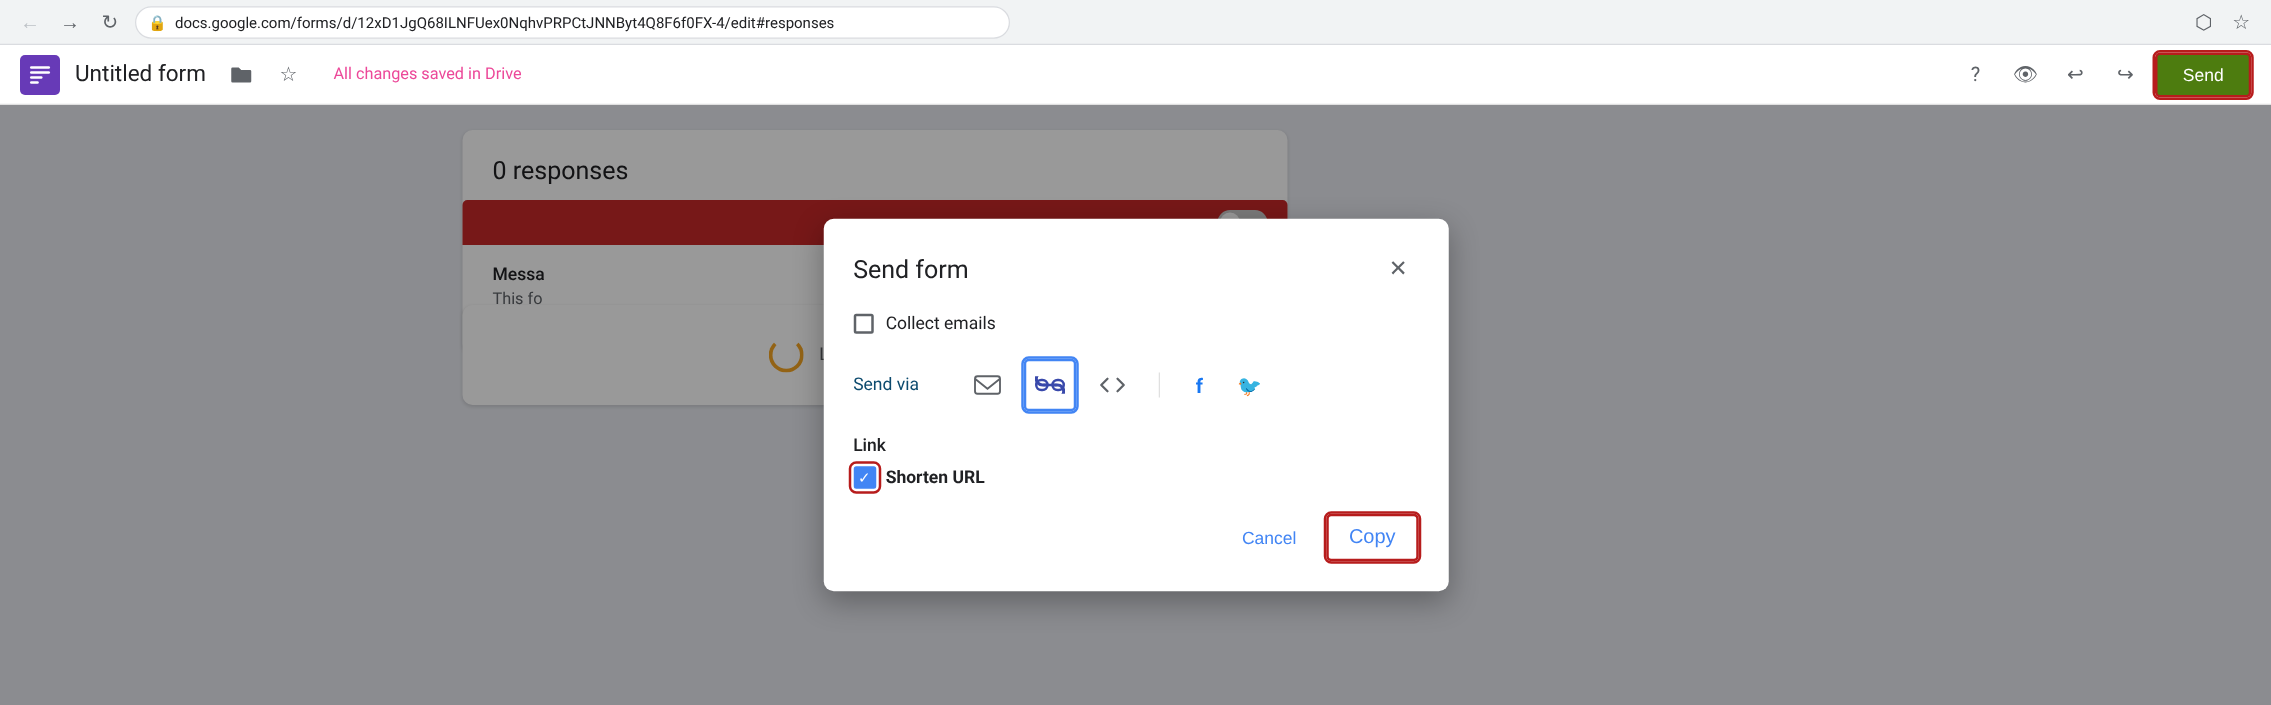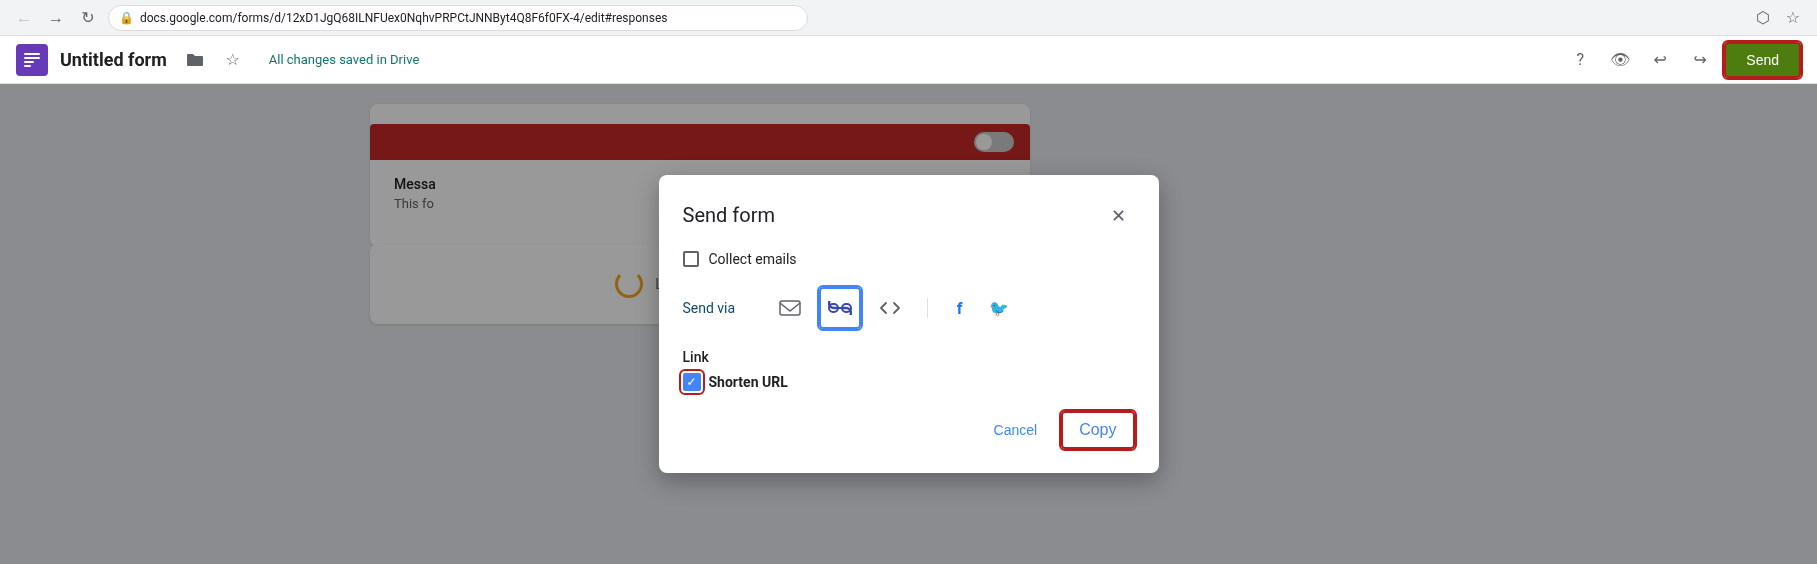--- a/index.html
+++ b/index.html
@@ -53,24 +53,24 @@
       border-bottom: 1px solid #e0e0e0;
     }
     .app-icon {
       width: 32px; height: 32px;
       background: #673ab7;
       border-radius: 4px;
       display: flex; align-items:center; justify-content:center;
       color: white;
       font-size: 18px;
     }
-    .app-title { font-size: 18px; color: #202124; font-weight: 700; }
+    .app-title { font-size: 18px; color: #202124; font-weight: 400; }
     .app-header-icons { display:flex; gap:6px; color:#5f6368; align-items:center; }
     .header-icon-btn { width:32px; height:32px; display:flex; align-items:center; justify-content:center; border-radius:50%; cursor:pointer; font-size:16px; color:#5f6368; }
-    .saved-text { font-size: 13px; color: #0f766e; margin-left: 8px; }
+    .saved-text { font-size: 13px; color: #ec4899; margin-left: 8px; }
     .header-right { margin-left: auto; display:flex; align-items:center; gap:8px; }
     .send-button {
       background: #4d7c0f;
       color: white;
       border: 2px solid #b71c1c;
       border-radius: 4px;
       padding: 8px 20px;
       font-size: 14px;
       font-weight: 500;
       cursor: pointer;
@@ -347,20 +347,23 @@
     <div class="header-icon-btn">👁</div>
     <div class="header-icon-btn">↩</div>
     <div class="header-icon-btn">↪</div>
     <button class="send-button">Send</button>
   </div>
 </div>
 
 <div class="main-content">
 
   <div class="response-card">
+    <div class="response-count">
+      <span>0 res</span>ponses
+    </div>
     <div class="response-bar">
       <div class="toggle-container">
         <div class="toggle off"></div>
       </div>
     </div>
     <div class="message-section">
       <div class="message-label">Messa</div>
       <div class="message-desc">This fo</div>
     </div>
   </div>

